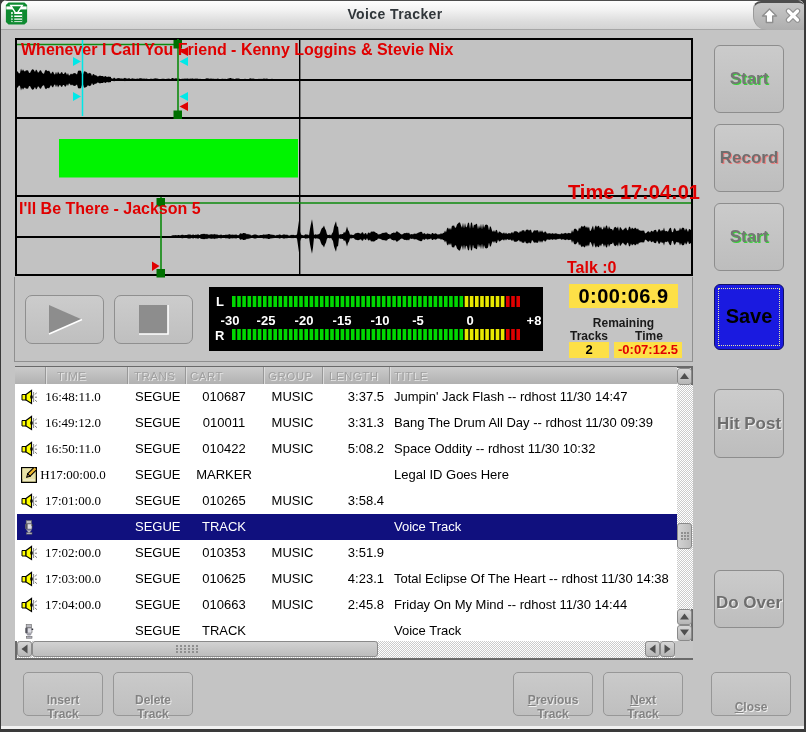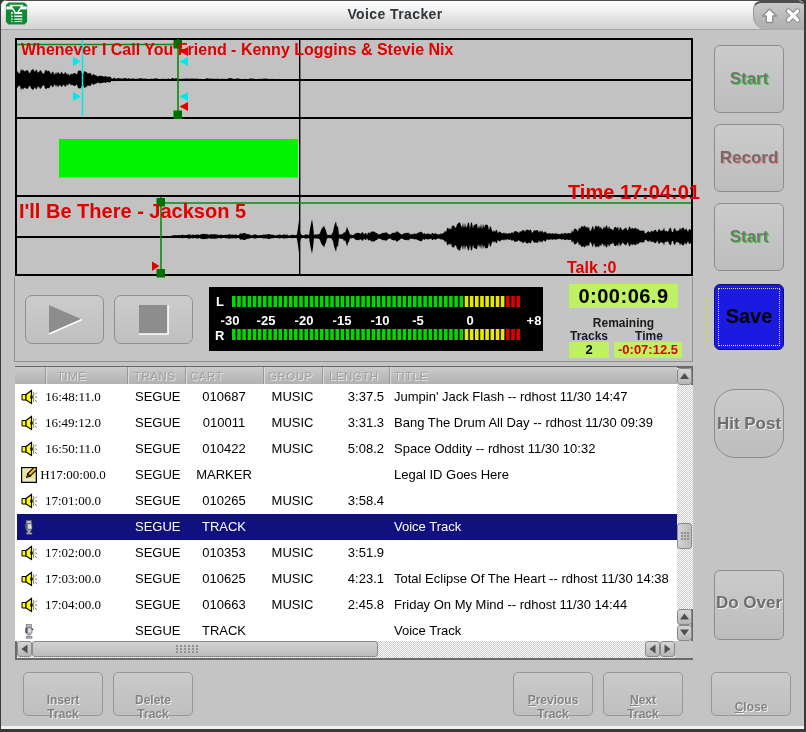--- a/index.html
+++ b/index.html
@@ -16,21 +16,21 @@
 
 
 .wave { position:absolute; left:14px; top:38px; width:678px; height:238px; background:#c2c2c2; border:2px solid #000; }
 .redtxt { position:absolute; color:#e00000; font-weight:bold; white-space:nowrap; }
 
 
 .transport { position:absolute; left:13px; top:277px; width:679px; height:85px; border:1px solid #8f8f8f; border-top:none; }
 .tbtn { position:absolute; top:295px; width:79px; height:49px; border:1px solid #8f8f8f; border-radius:7px;
   background:linear-gradient(#cccccc,#bfbfbf); }
 .meter { position:absolute; left:208px; top:287px; width:334px; height:64px; background:#000; }
-.lcd { position:absolute; background:#bef264; color:#000; text-align:center; font-weight:bold; }
+.lcd { position:absolute; background:#fde047; color:#000; text-align:center; font-weight:bold; }
 .rlabel { position:absolute; font-size:12px; font-weight:bold; color:#1a1a1a; white-space:nowrap; }
 
 
 .list { position:absolute; left:14px; top:366px; width:678px; height:294px;
   border:2px solid #6a6a6a; background:#fff; }
 .lhead { position:absolute; left:14px; top:367px; width:662px; height:18px;
   background:linear-gradient(#cbcbcb,#b1b1b1); border-bottom:1px solid #8f8f8f; overflow:hidden; }
 .hcell { position:absolute; top:3px; font-size:11.5px; color:#a0a0a0; text-shadow:1px 1px 0 #e6e6e6; letter-spacing:0.5px; }
 .hsep { position:absolute; top:0; width:1px; height:18px; background:#989898; box-shadow:1px 0 0 #dcdcdc; }
 .row { position:absolute; left:2px; width:660px; height:26px; font-size:13px; color:#000; background:#fff; }
@@ -125,21 +125,21 @@
 
   <rect x="58" y="139" width="239" height="38.5" fill="#00f400"></rect>
 
   <line x1="160" y1="197" x2="160" y2="277" stroke="#0d8a0d" stroke-width="1.6"></line>
   <line x1="160" y1="203" x2="690" y2="203" stroke="#0d8a0d" stroke-width="1.4"></line>
   <rect x="155.5" y="198" width="8.5" height="8.5" fill="#007000"></rect>
   <rect x="155.5" y="269" width="8.5" height="8.5" fill="#007000"></rect>
   <polygon points="158.5,266 151,261.5 151,271" fill="#e00000"></polygon>
 </svg>
 <div class="redtxt" style="left:20px; top:41px; font-size:16px;">Whenever I Call You Friend - Kenny Loggins &amp; Stevie Nix</div>
-<div class="redtxt" style="left:18px; top:200px; font-size:20px;">I'll Be There - Jackson 5</div>
+<div class="redtxt" style="left:18px; top:200px; font-size:16px;">I'll Be There - Jackson 5</div>
 <div class="redtxt" style="left:567px; top:181px; font-size:20px;">Time 17:04:01</div>
 <div class="redtxt" style="left:566px; top:259px; font-size:16px;">Talk :0</div>
 
 <div class="transport"></div>
 <div class="tbtn" style="left:24px;">
  <svg width="77" height="47" viewBox="0 0 77 47">
         <polygon points="23,9 23,38 56,23.5" fill="#8d8d8d"></polygon>
         <line x1="23" y1="38" x2="56" y2="23.5" stroke="#fff" stroke-width="1.7"></line>
       </svg>
 </div>
@@ -550,20 +550,20 @@
 <div class="sbtn" style="left:659px; top:641px; width:15px; height:16px;"><svg width="13" height="14">
         <polygon points="9.5,7 3.5,2.5 3.5,11.5" fill="#4f4f4f"></polygon>
       </svg></div>
 <div style="position:absolute; left:674px; top:641px; width:18px; height:17px; background:#c6c6c6;"></div>
 
 <div class="rbtn dgreen" style="top:45px; height:68px; line-height:66px;">Start</div>
 <div class="rbtn dred" style="top:124px; height:68px; line-height:66px;">Record</div>
 <div class="rbtn dgreen" style="top:203px; height:68px; line-height:66px;">Start</div>
 <div class="rbtn" style="top:284px; height:66px; line-height:62px; background:#1a1ae0; border:1px solid #10106a; color:#000; font-size:20px;">
   <div style="position:absolute; left:3px; top:3px; right:3px; bottom:3px; border:1px dotted #e6e6a0;"></div>Save</div>
-<div class="rbtn dgray" style="top:389px; height:69px; line-height:67px;border-radius:21px;">Hit Post</div>
-<div class="rbtn dgray" style="top:570px; height:70px; line-height:64px;">Do Over</div>
+<div class="rbtn dgray" style="top:389px; height:69px; line-height:67px;">Hit Post</div>
+<div class="rbtn dgray" style="top:570px; height:58px; line-height:64px;">Do Over</div>
 
 <div class="bbtn" style="left:22px;">Insert<br>Track</div>
 <div class="bbtn" style="left:112px;">Delete<br>Track</div>
 <div class="bbtn" style="left:512px;"><u>P</u>revious<br>Track</div>
 <div class="bbtn" style="left:602px;"><u>N</u>ext<br>Track</div>
 <div class="bbtn" style="left:710px; line-height:28px;"><u>C</u>lose</div>
 </div>
 </body></html>

